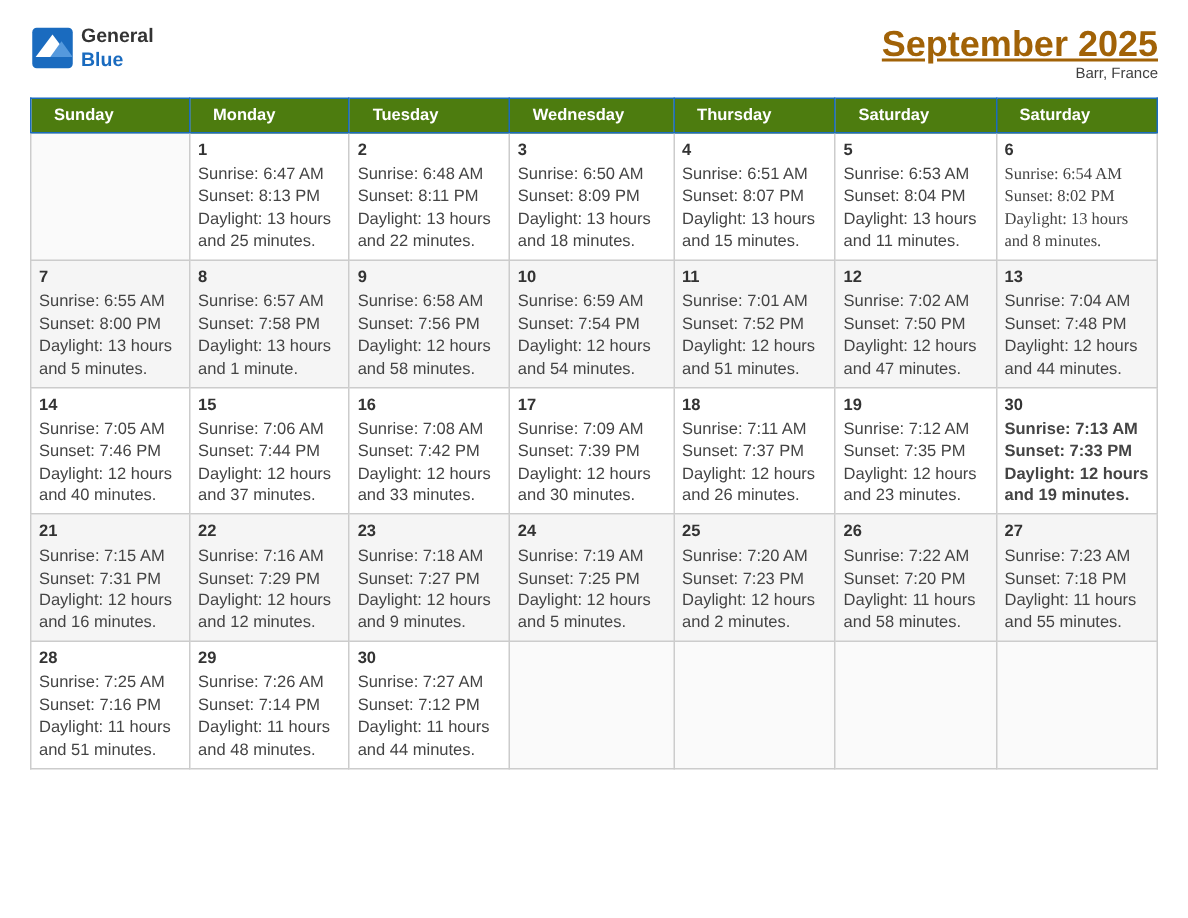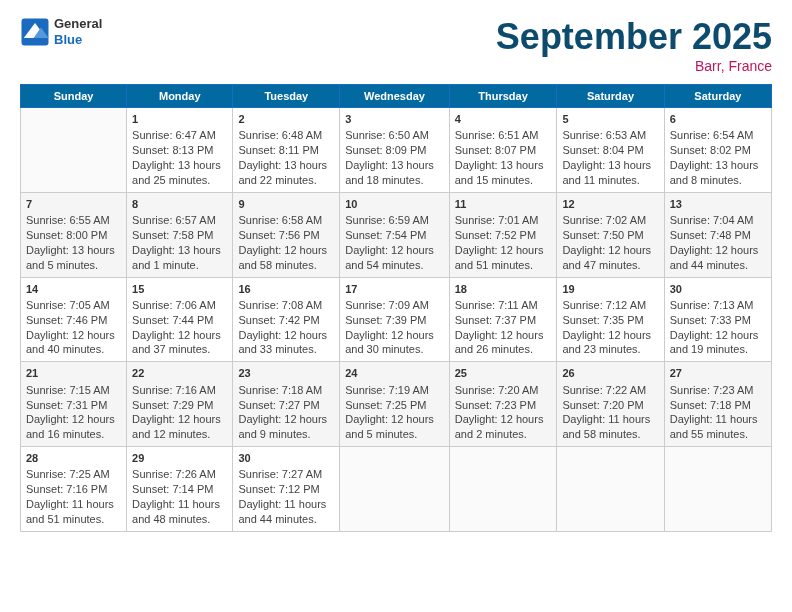--- a/index.html
+++ b/index.html
@@ -37,38 +37,39 @@
     .logo-text .blue { color: #1a6bbf; }
     .logo-icon {
       width: 30px;
       height: 30px;
       margin-right: 4px;
     }
     .title-block {
       text-align: right;
     }
     .month-title {
-      font-size: 36px;
+      font-size: 24px;
       font-weight: bold;
-      color: #0c4a6e;
+      color: #a16207;
+      text-decoration: underline;
     }
     .location {
-      font-size: 14px;
-      color: #be185d;
+      font-size: 10px;
+      color: #404040;
     }
     .calendar {
       width: 100%;
       border-collapse: collapse;
       font-size: 10px;
     }
     .calendar thead tr th {
-      background: #0369a1;
+      background: #4d7c0f;
       color: #fff;
       padding: 5px 15px;
-      text-align: center;
+      text-align: left;
       font-size: 11px;
       font-weight: bold;
       border: 1px solid #1a6bbf;
     }
     .calendar tbody tr td {
       border: 1px solid #ccc;
       vertical-align: top;
       padding: 4px 5px;
       width: 113px;
       height: 80px;
@@ -160,21 +161,21 @@
           </td>
           <td>
             <span class="day-num">5</span>
             <div class="cell-text" style="white-space: pre-line;">Sunrise: 6:53 AM
 Sunset: 8:04 PM
 Daylight: 13 hours
 and 11 minutes.</div>
           </td>
           <td>
             <span class="day-num">6</span>
-            <div class="cell-text" style="white-space: pre-line;">Sunrise: 6:54 AM
+            <div class="cell-text" style="white-space: pre-line; font-family: Liberation Serif, serif;">Sunrise: 6:54 AM
 Sunset: 8:02 PM
 Daylight: 13 hours
 and 8 minutes.</div>
           </td>
         </tr>
         <tr class="row-shaded">
           <td>
             <span class="day-num">7</span>
             <div class="cell-text" style="white-space: pre-line;">Sunrise: 6:55 AM
 Sunset: 8:00 PM
@@ -262,21 +263,21 @@
           </td>
           <td>
             <span class="day-num">19</span>
             <div class="cell-text" style="white-space: pre-line;">Sunrise: 7:12 AM
 Sunset: 7:35 PM
 Daylight: 12 hours
 and 23 minutes.</div>
           </td>
           <td>
             <span class="day-num">30</span>
-            <div class="cell-text" style="white-space: pre-line;">Sunrise: 7:13 AM
+            <div class="cell-text" style="white-space: pre-line; font-weight: bold;">Sunrise: 7:13 AM
 Sunset: 7:33 PM
 Daylight: 12 hours
 and 19 minutes.</div>
           </td>
         </tr>
         <tr class="row-shaded">
           <td>
             <span class="day-num">21</span>
             <div class="cell-text" style="white-space: pre-line;">Sunrise: 7:15 AM
 Sunset: 7:31 PM

